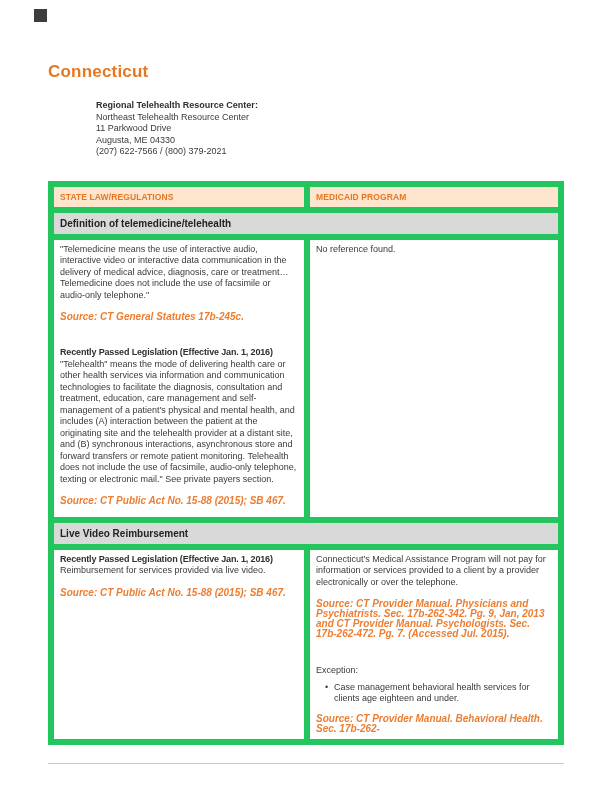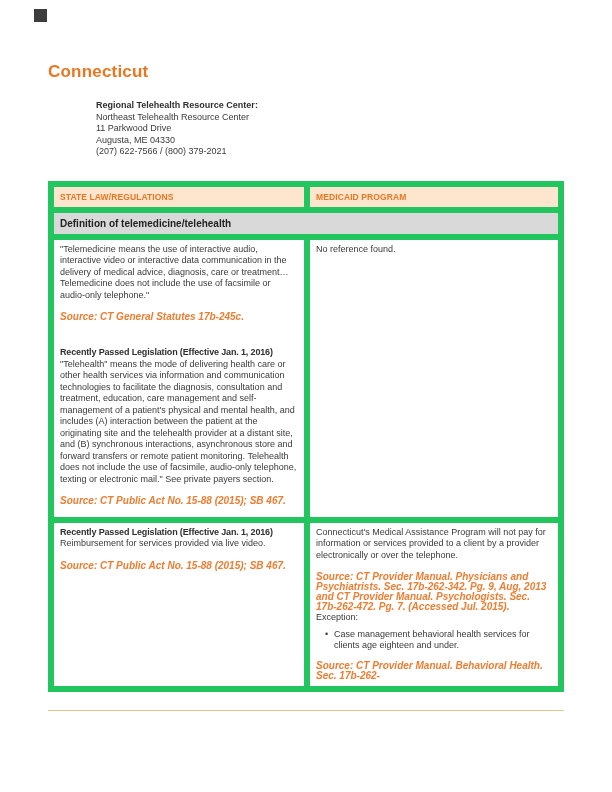--- a/index.html
+++ b/index.html
@@ -82,21 +82,21 @@
     font-style: italic;
     color: #ed7d31;
   }
   .law-heading {
     margin-top: 25px;
     font-weight: bold;
     letter-spacing: -0.15px;
     color: #2f2f2f;
   }
   .law-heading.first { margin-top: 0; }
-  .exception-label { margin-top: 0; }
+  .exception-label { margin-top: 26px; }
   .bullet-row { margin-top: 5px; display: flex; padding-left: 9px; }
   .bullet-marker { width: 9px; flex: 0 0 9px; }
   .bullet-text { flex: 1; }
 
   .footer-rule {
     margin-top: 18px;
     border-top: 1px solid #e8c48e;
     width: 516px;
   }
   .page-number {
@@ -146,28 +146,31 @@
         <p class="source">Source: CT General Statutes 17b-245c.</p>
         <p class="law-heading">Recently Passed Legislation (Effective Jan. 1, 2016)</p>
         <p class="para" style="margin-top:0">"Telehealth" means the mode of delivering health care or other health services via information and communication technologies to facilitate the diagnosis, consultation and treatment, education, care management and self-management of a patient's physical and mental health, and includes (A) interaction between the patient at the originating site and the telehealth provider at a distant site, and (B) synchronous interactions, asynchronous store and forward transfers or remote patient monitoring. Telehealth does not include the use of facsimile, audio-only telephone, texting or electronic mail."  See private payers section.</p>
         <p class="source">Source: CT Public Act No. 15-88 (2015); SB 467.</p>
       </td>
       <td class="body-cell">
         <p class="para">No reference found.</p>
       </td>
     </tr>
     <tr>
+      <td class="section-row" colspan="2">Live Video Reimbursement</td>
+    </tr>
+    <tr>
       <td class="body-cell">
         <p class="law-heading first">Recently Passed Legislation (Effective Jan. 1, 2016)</p>
         <p class="para">Reimbursement for services provided via live video.</p>
         <p class="source">Source: CT Public Act No. 15-88 (2015); SB 467.</p>
       </td>
       <td class="body-cell">
         <p class="para">Connecticut's Medical Assistance Program will not pay for information or services provided to a client by a provider electronically or over the telephone.</p>
-        <p class="source">Source: CT Provider Manual. Physicians and Psychiatrists. Sec. 17b-262-342.  Pg. 9, Aug, 2013 and CT Provider Manual. Psychologists. Sec. 17b-262-472.  Pg. 7. (Accessed Jul. 2015).</p>
+        <p class="source">Source: CT Provider Manual. Physicians and Psychiatrists. Sec. 17b-262-342.  Pg. 9, Jan, 2013 and CT Provider Manual. Psychologists. Sec. 17b-262-472.  Pg. 7. (Accessed Jul. 2015).</p>
         <p class="para exception-label">Exception:</p>
         <div class="bullet-row">
           <span class="bullet-marker">•</span>
           <span class="bullet-text">Case management behavioral health services for clients age eighteen and under.</span>
         </div>
         <p class="source" style="margin-top:9px">Source: CT Provider Manual.  Behavioral Health. Sec. 17b-262-</p>
       </td>
     </tr>
   </tbody>
     </table>

